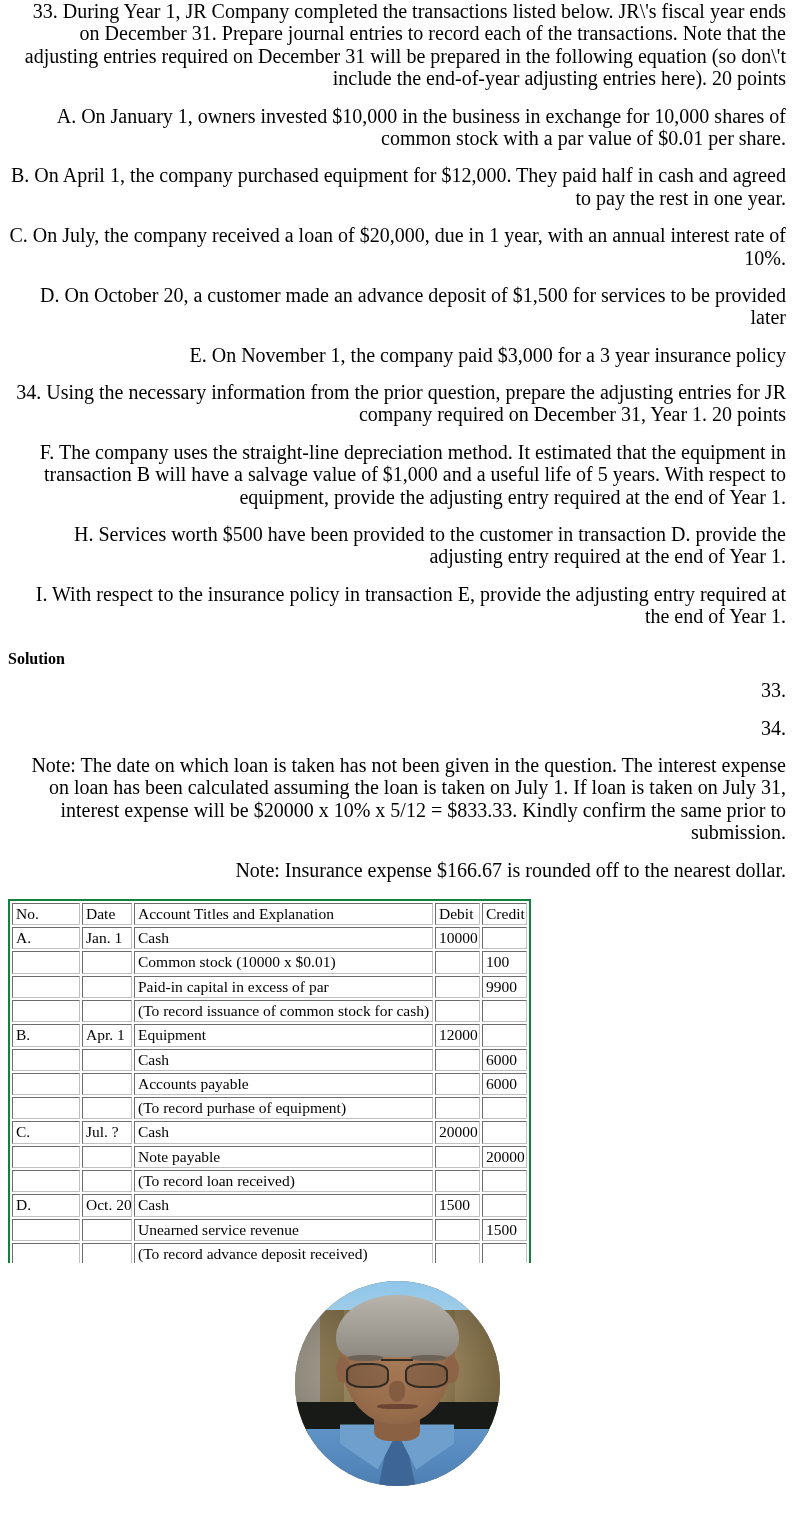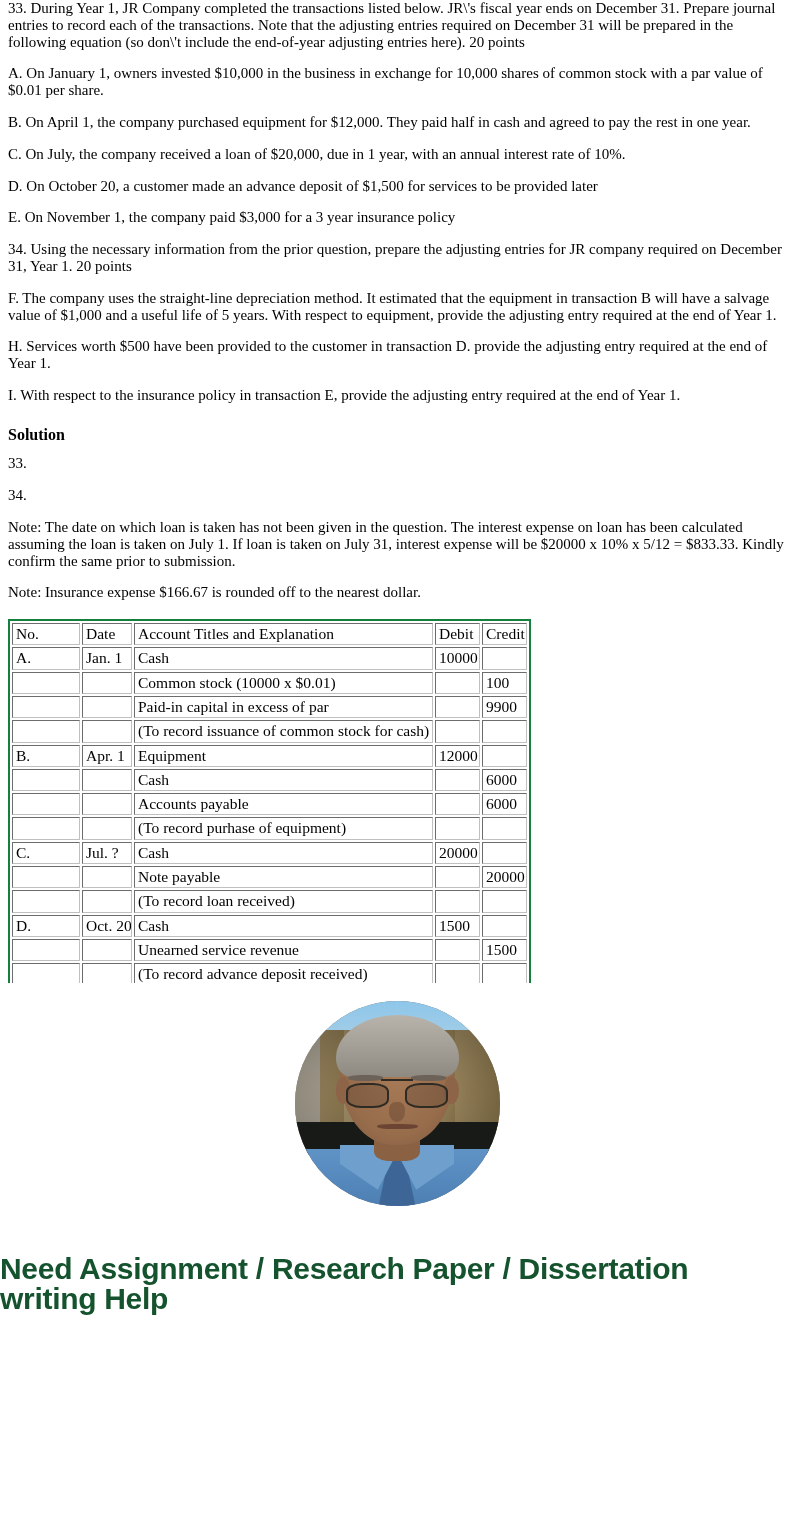--- a/index.html
+++ b/index.html
@@ -15,25 +15,25 @@
     -webkit-font-smoothing: none;
   }
   .page {
     position: relative;
     width: 794px;
     padding: 0;
     box-sizing: border-box;
   }
   .qtext {
     font-family: "Liberation Serif", "DejaVu Serif", serif;
-    font-size: 15px;
+    font-size: 20px;
     line-height: 1.12;
     margin: 0 8px 0 8px;
     padding: 0;
-    text-align: left;
+    text-align: right;
   }
   .qtext + .qtext {
     margin-top: 15px;
   }
   h3.solution-heading {
     font-family: "Liberation Serif", "DejaVu Serif", serif;
     font-size: 16px;
     font-weight: bold;
     margin: 22px 8px 12px 8px;
     line-height: 1.1;

